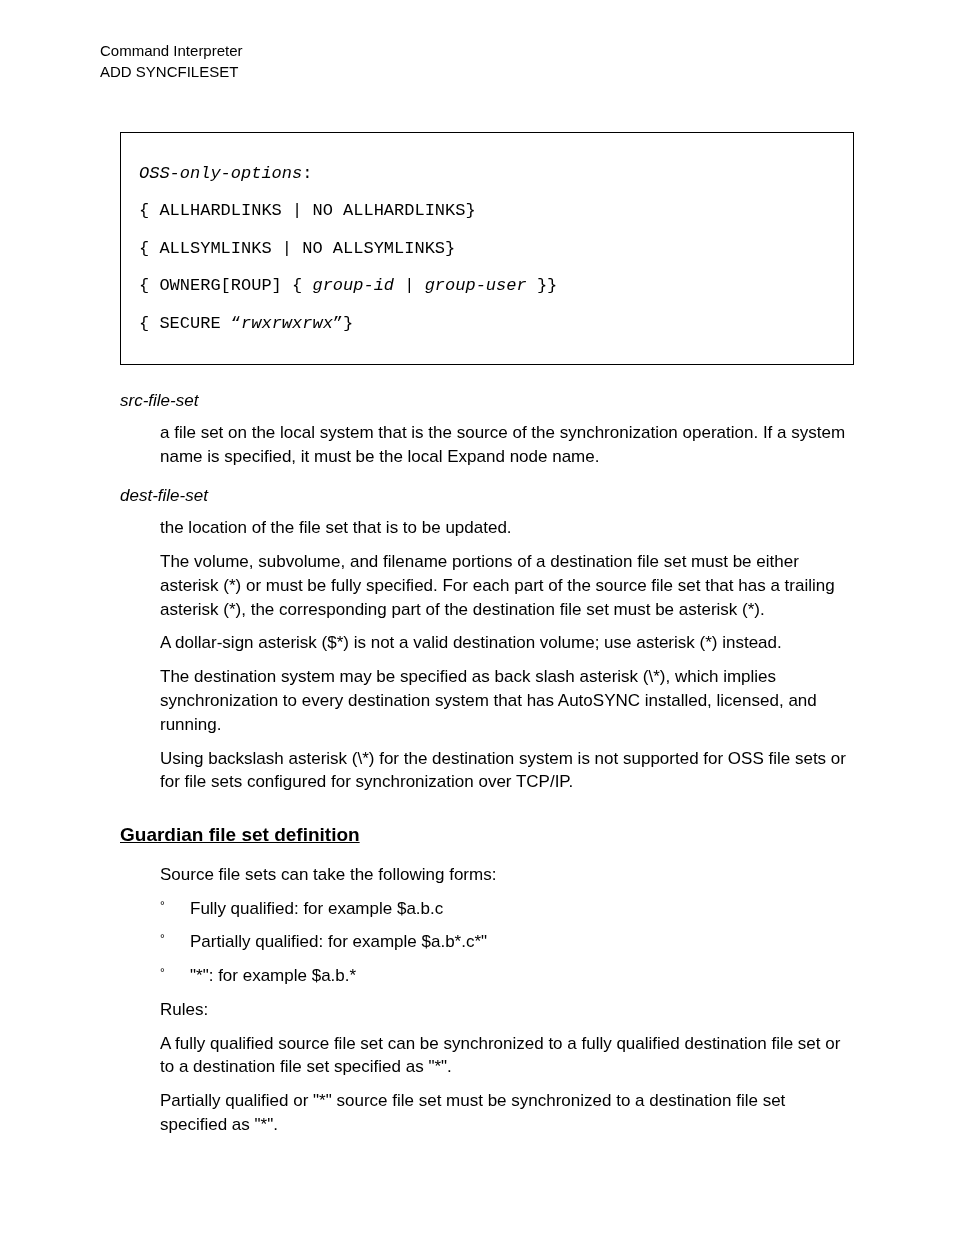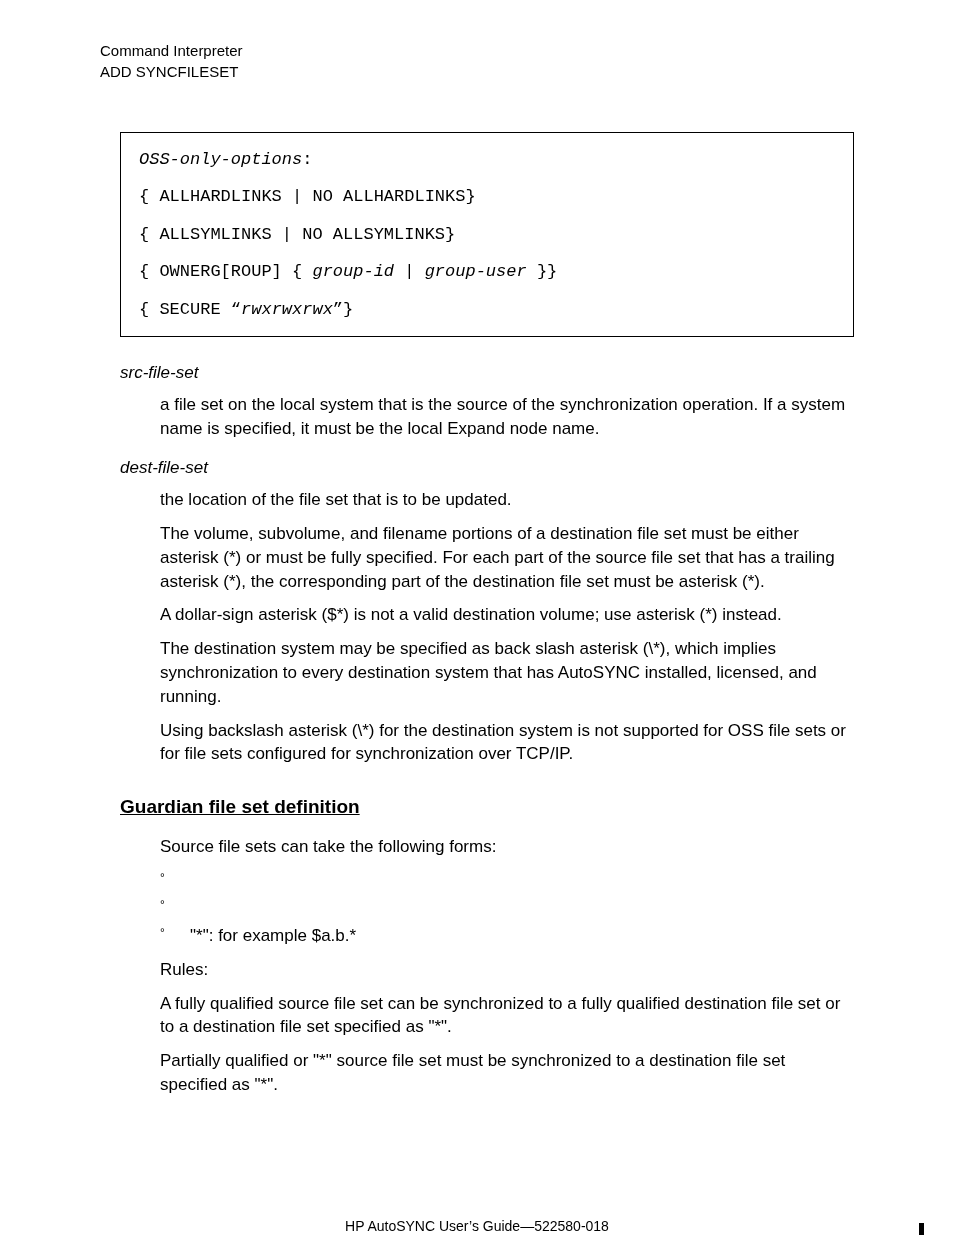--- a/index.html
+++ b/index.html
@@ -15,21 +15,21 @@
   }
   .header {
     display: flex;
     justify-content: space-between;
     font-size: 15px;
     margin-bottom: 50px;
     flex-direction: column;
   }
   .code-box {
     border: 1px solid #000;
-    padding: 8px 18px;
+    padding: 22px 18px;
     font-family: "Courier New", monospace;
     font-size: 17px;
     line-height: 2.2;
     margin-left: 20px;
     margin-bottom: 24px;
   }
   .code-row {
     display: flex;
     justify-content: flex-start;
   }
@@ -117,23 +117,25 @@
 <p class="def">A dollar-sign asterisk ($*) is not a valid destination volume; use asterisk (*) instead.</p>
 <p class="def">The destination system may be specified as back slash asterisk (\*), which implies synchronization to every destination system that has AutoSYNC installed, licensed, and running.</p>
 <p class="def">Using backslash asterisk (\*) for the destination system is not supported for OSS file sets or for file sets configured for synchronization over TCP/IP.</p>
 
 <div class="subhead">Guardian file set definition</div>
 <p class="def">Source file sets can take the following forms:</p>
 
 <div class="list">
   <div class="list-item">
     <span class="bullet">°</span>
+    <span>Fully qualified: for example $a.b.c</span>
   </div>
   <div class="list-item">
     <span class="bullet">°</span>
+    <span>Partially qualified: for example $a.b*.c*"</span>
   </div>
   <div class="list-item">
     <span class="bullet">°</span>
     <span> "*": for example $a.b.*</span>
   </div>
 </div>
 
 <p class="def">Rules:</p>
 <p class="def">A fully qualified source file set can be synchronized to a  fully qualified destination file set or to a destination file set specified as "*".</p>
 <p class="def">Partially qualified or "*" source file set must be synchronized to a destination file set specified as "*".</p>

